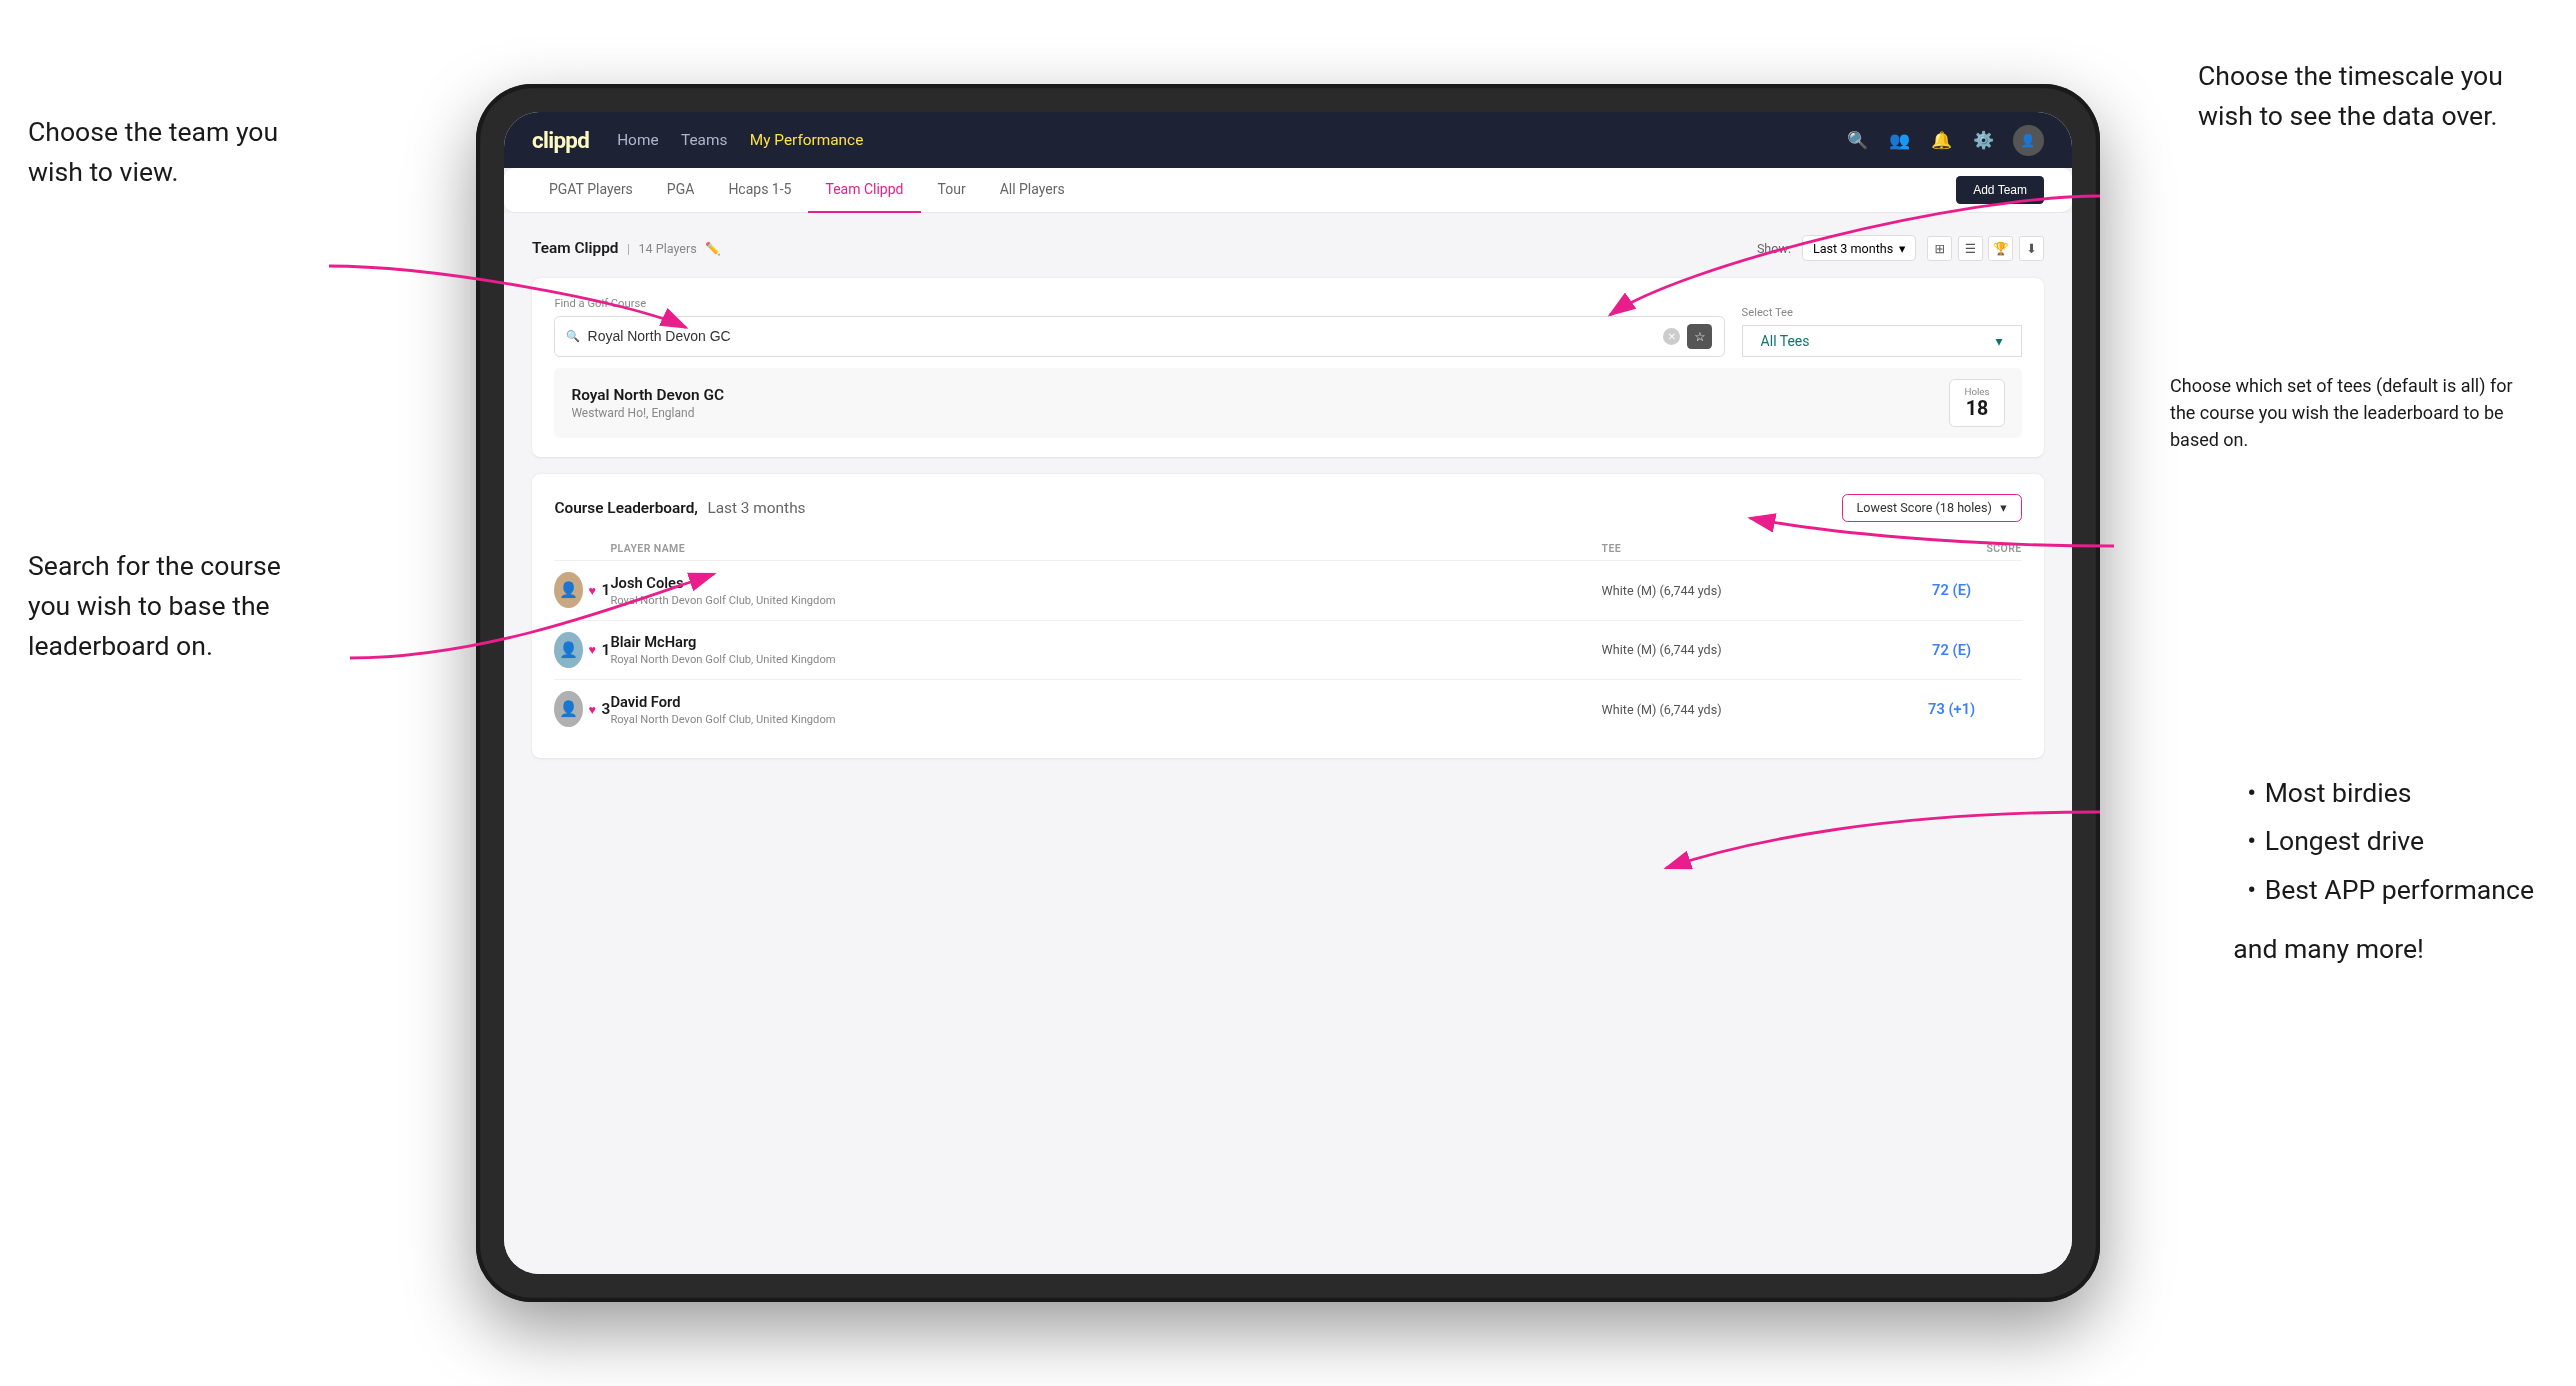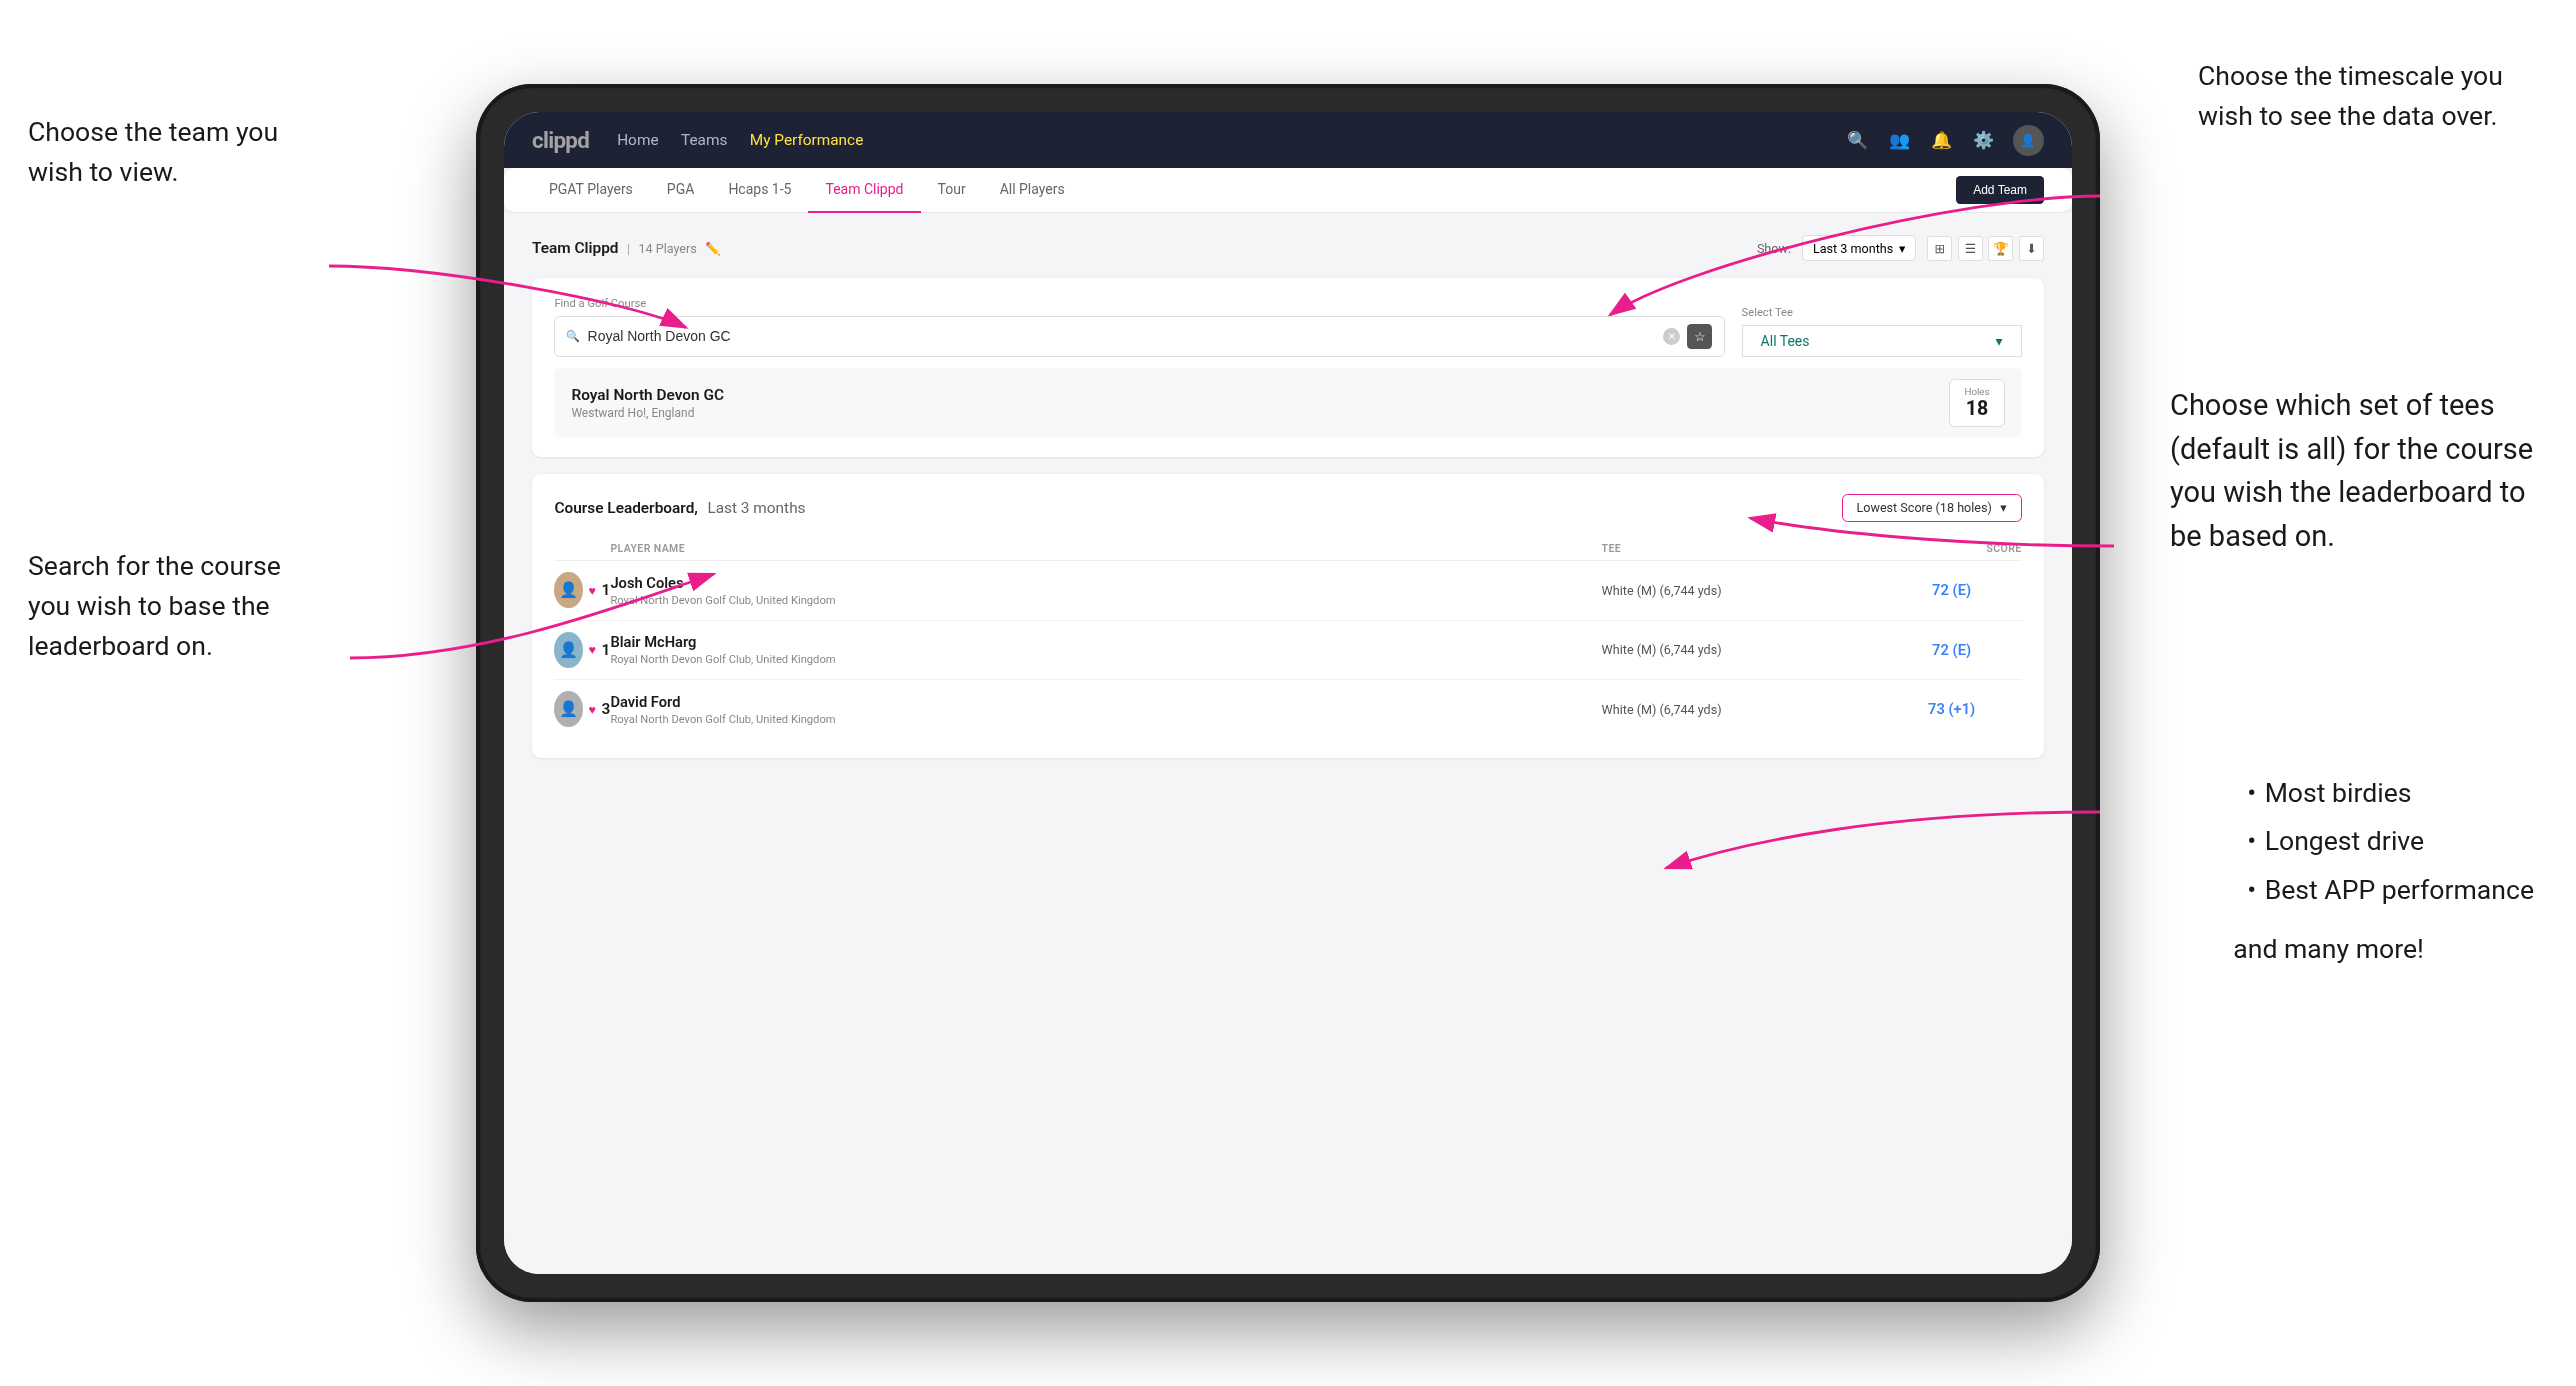--- a/index.html
+++ b/index.html
@@ -49,21 +49,21 @@
       width: 100%;
       height: 56px;
       background: #1e2235;
       display: flex;
       align-items: center;
       padding: 0 28px;
       gap: 28px;
     }
 
     .nav-logo {
-      color: #a3a3a3;
+      color: #fef9c3;
       font-size: 22.4px;
       font-weight: 700;
       letter-spacing: -0.7px;
     }
 
     .nav-links {
       display: flex;
       gap: 22.4px;
       align-items: flex-start;
     }
@@ -498,21 +498,21 @@
   <span>Choose the timescale you
 wish to see the data over.</span>
 </div>
 
 <div class="annotation" style="left: 28px; top: 546px; font-size: 26.6px; line-height: 1.5; max-width: 294px;">
   <span>Search for the course
 you wish to base the
 leaderboard on.</span>
 </div>
 
-<div class="annotation" style="right: 42px; top: 384px; font-size: 29px; line-height: 1.5; max-width: 364px;">
+<div class="annotation" style="right: 42px; top: 372px; font-size: 18px; line-height: 1.5; max-width: 364px;">
   <span>Choose which set of tees
 (default is all) for the course
 you wish the leaderboard to
 be based on.</span>
 </div>
 
 <div class="annotation" style="right: 42px; top: 756px; font-size: 26.6px; line-height: 1.5; max-width: 392px;">
   <div style="margin-top: 17px; padding-left: 14px;">
     <div style="display: flex; gap: 8.4px; margin-bottom: 8.4px;">
       <span>•</span>

